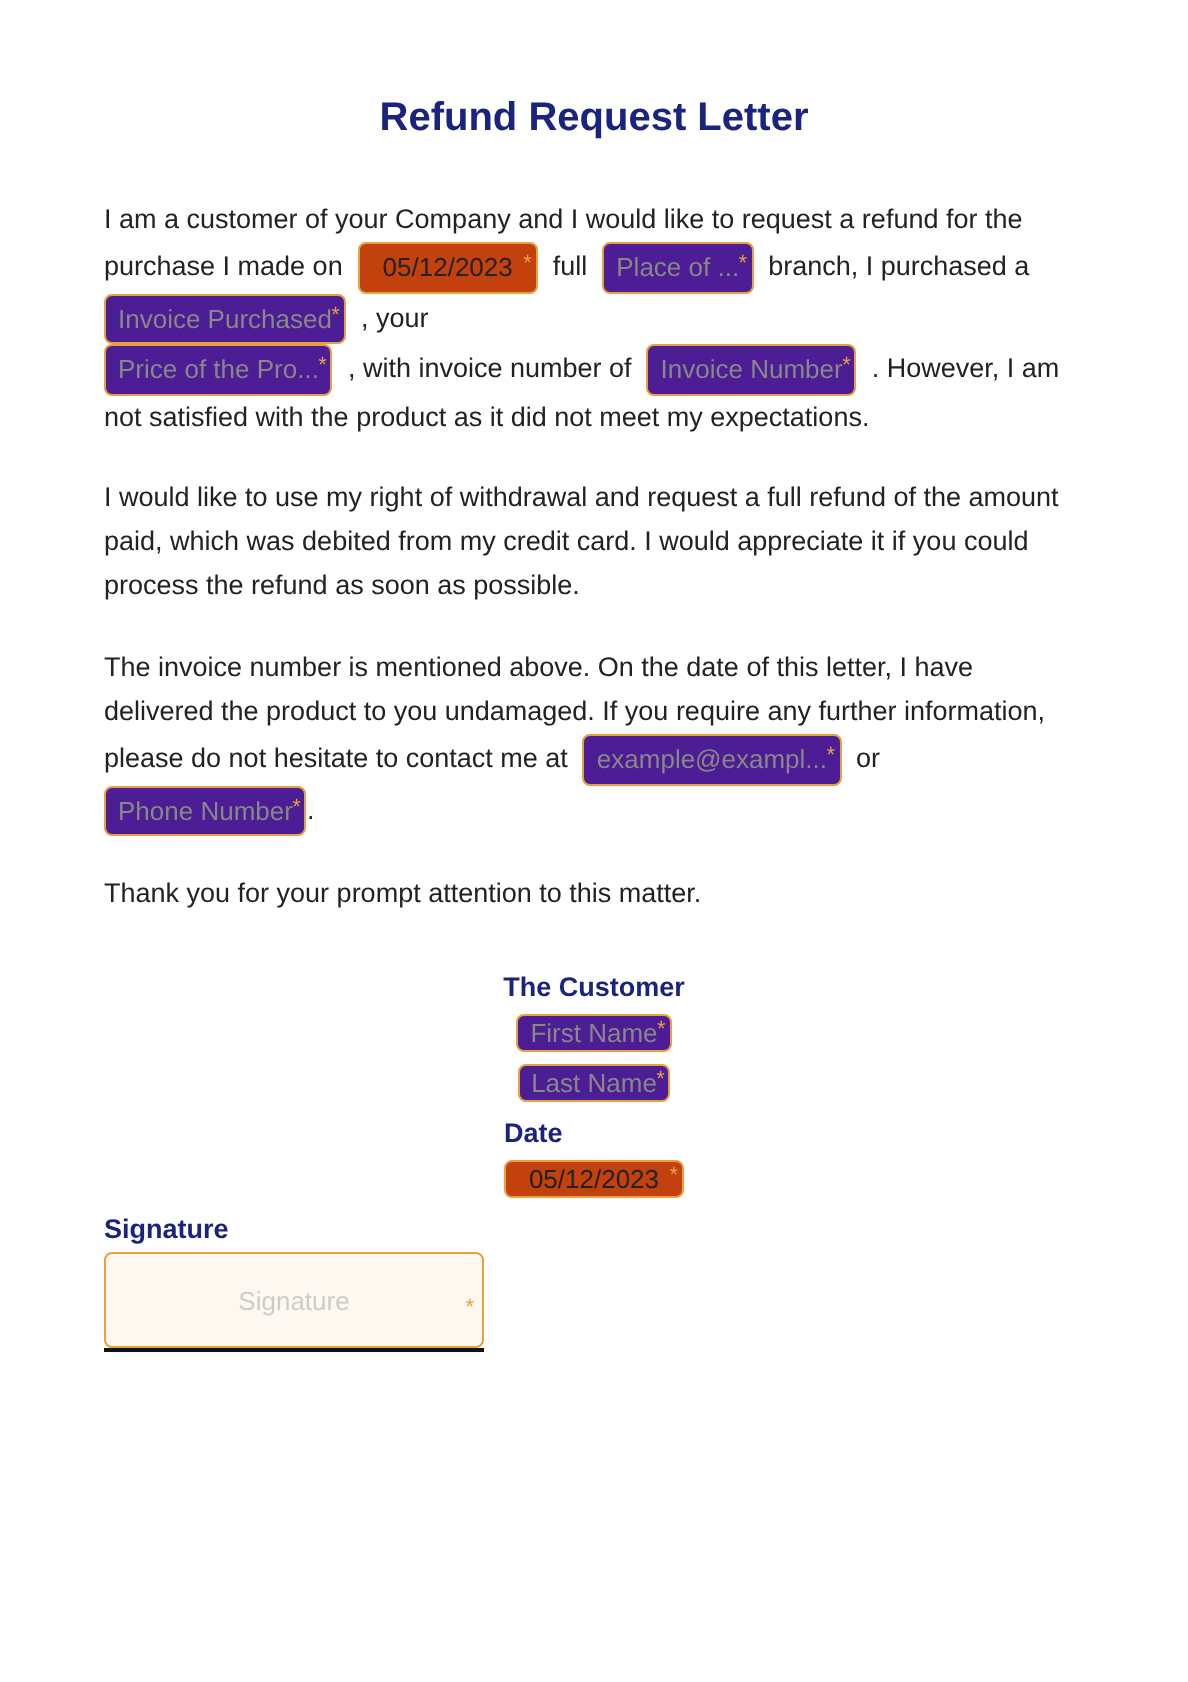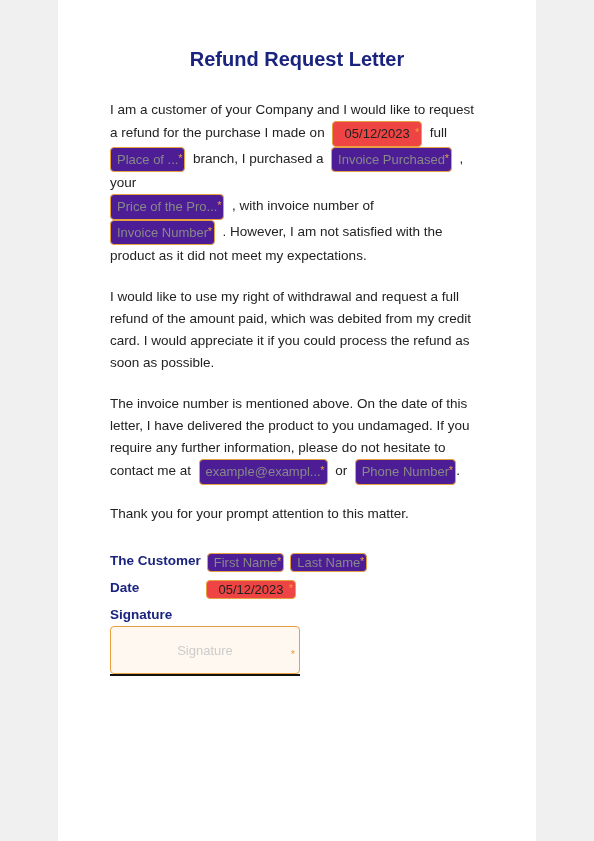--- a/index.html
+++ b/index.html
@@ -5,21 +5,21 @@
     * { box-sizing: border-box; margin: 0; padding: 0; }
     body {
       background: #f0f0f0;
       display: flex;
       justify-content: center;
       align-items: flex-start;
       min-height: 841px;
       font-family: Arial, sans-serif;
     }
     .page {
-      width: 478px;
+      width: 594px;
       min-height: 841px;
       background: #fff;
       padding: 48px 52px 68px 52px;
       position: relative;
     }
     .title {
       text-align: center;
       color: #1a237e;
       font-size: 20px;
       font-weight: bold;
@@ -47,35 +47,37 @@
     .inline-field.required::after {
       content: '*';
       color: #e8a040;
       font-size: 11px;
       position: absolute;
       top: 1px;
       right: 2px;
     }
     .inline-field.date-field {
       color: #222;
-      background: #ef4444;
+      background: #c2410c;
       min-width: 90px;
     }
     .section-label {
       color: #1a237e;
       font-weight: bold;
       font-size: 13.5px;
     }
     .footer-section {
       margin-top: 28px;
     }
     .footer-row {
       display: flex;
+      align-items: center;
       margin-bottom: 8px;
       gap: 6px;
+      flex-direction: column;
     }
     .footer-row .section-label {
       min-width: 90px;
     }
     .sig-block {
       margin-top: 4px;
     }
     .sig-label {
       color: #1a237e;
       font-weight: bold;

